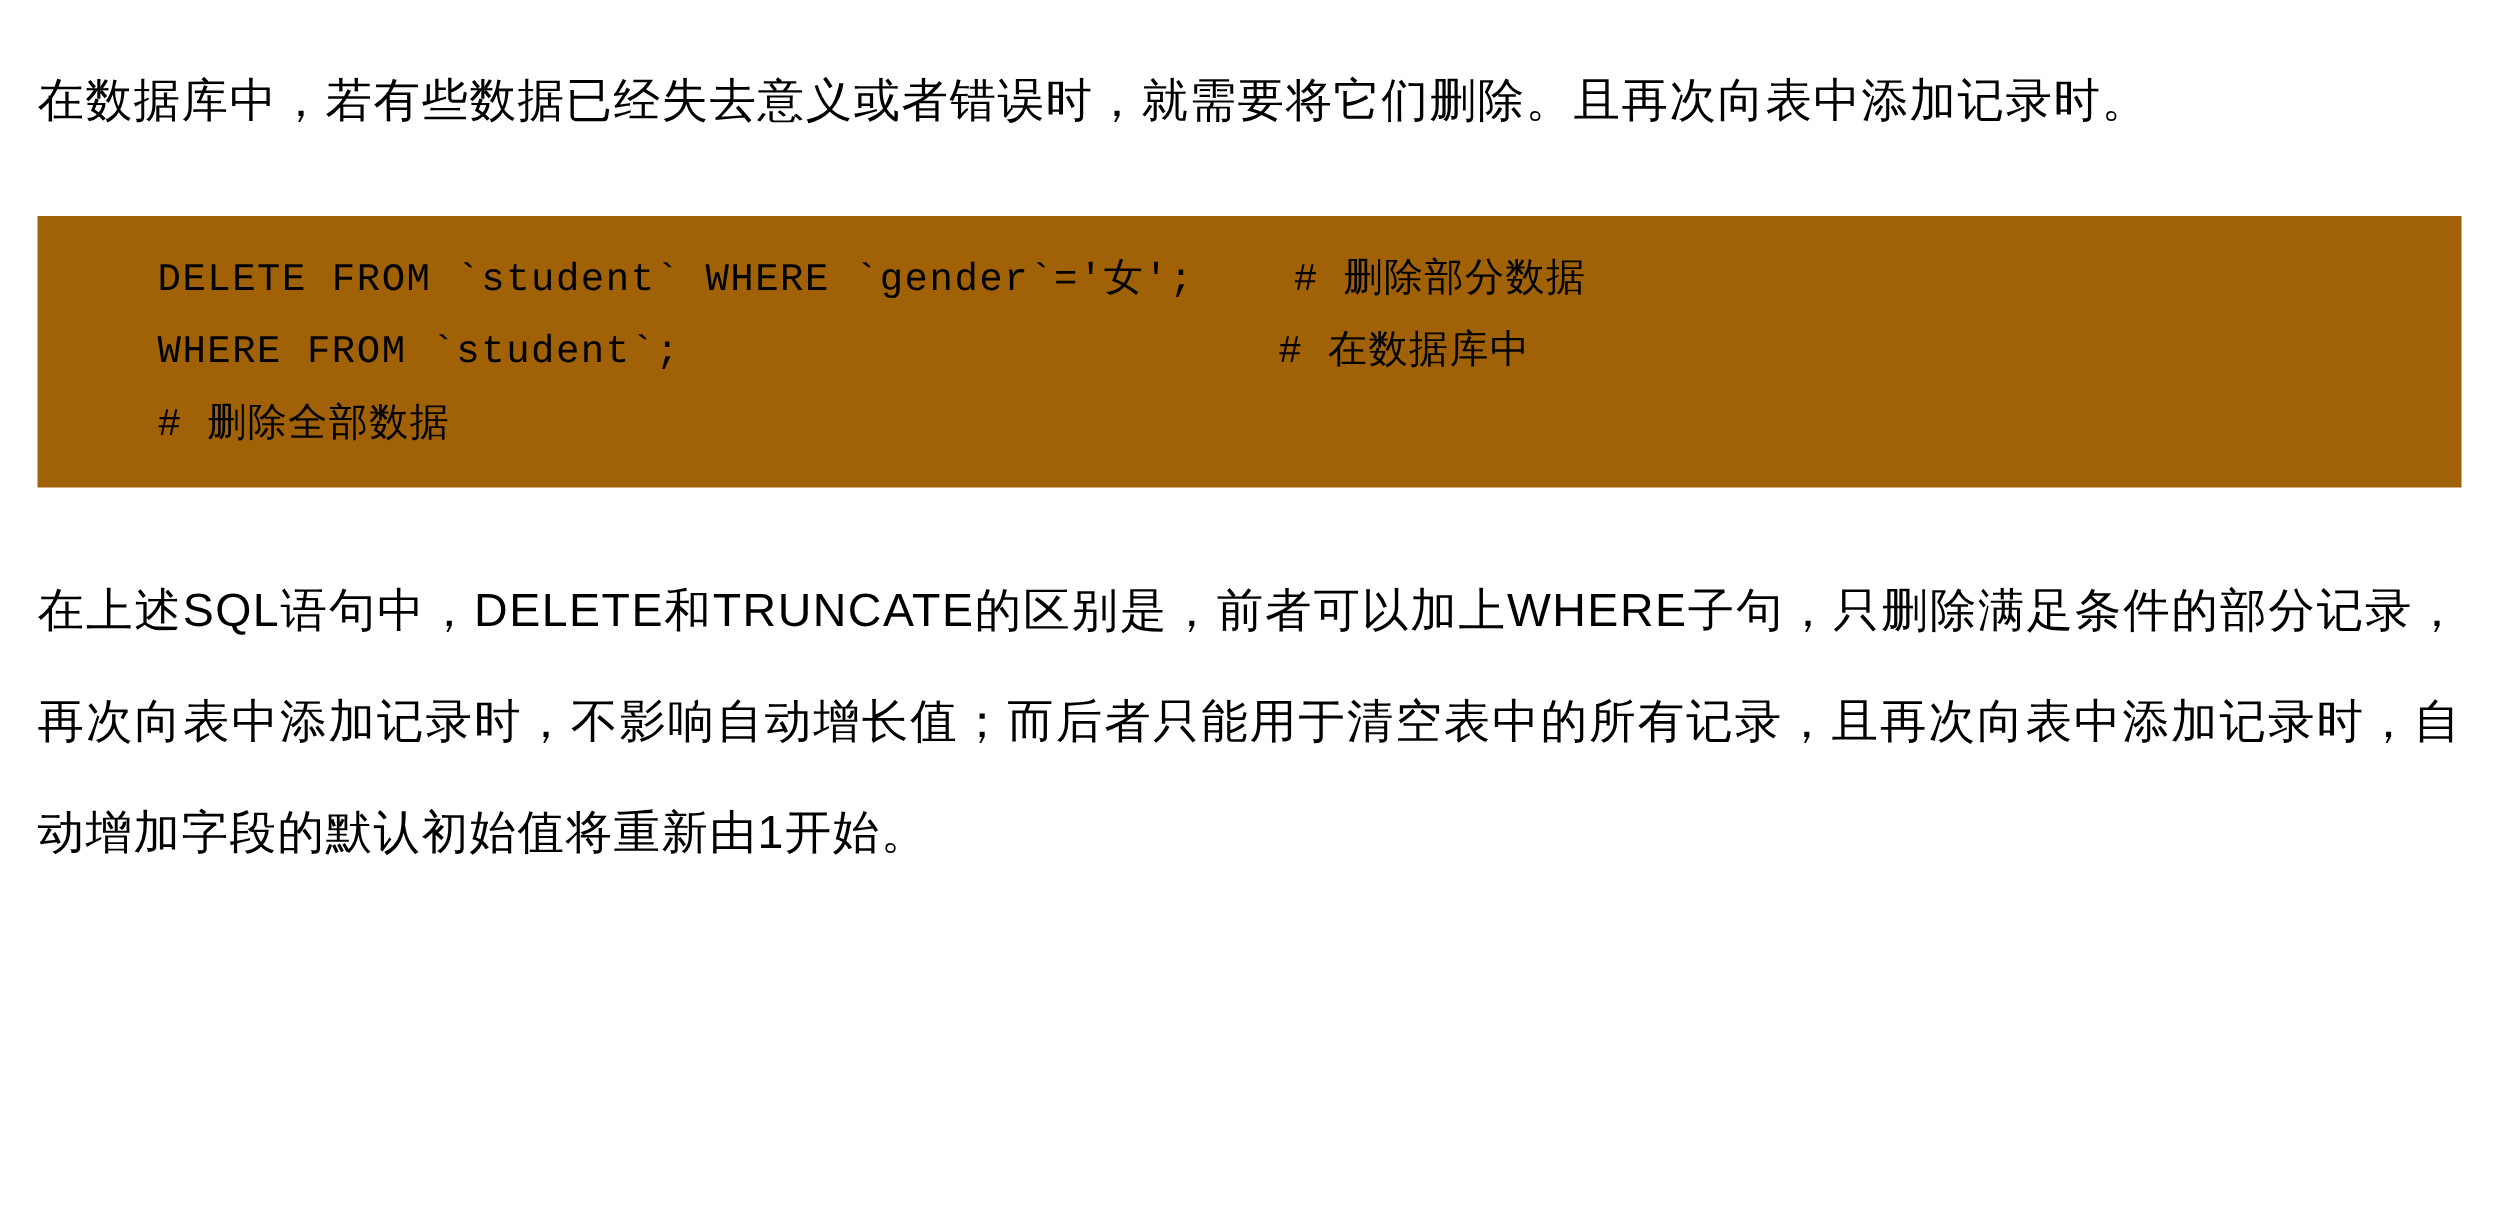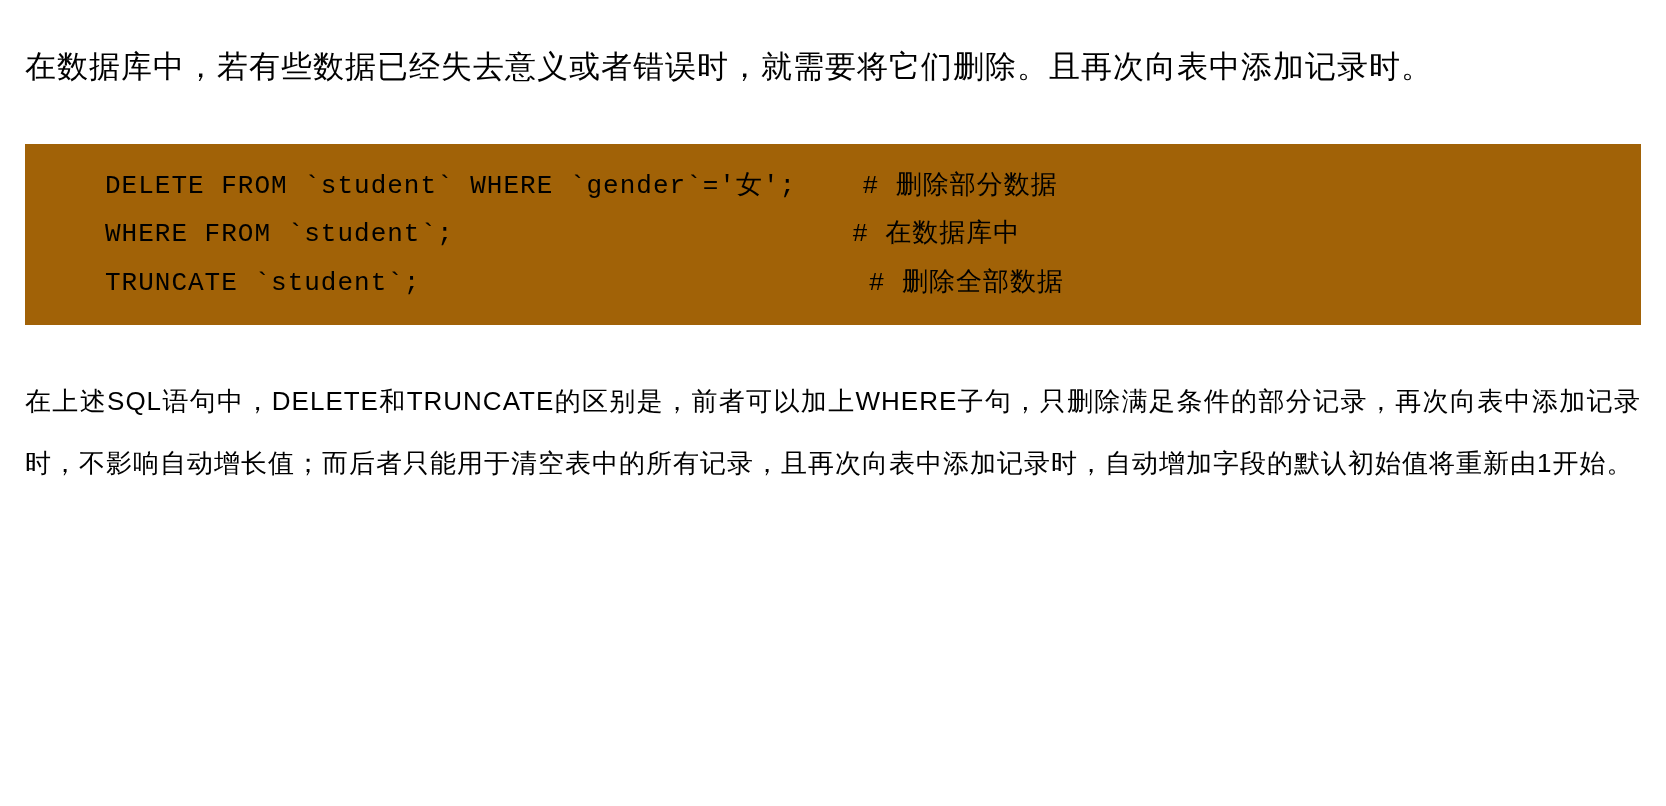--- a/index.html
+++ b/index.html
@@ -15,21 +15,21 @@
       color: #000000;
     }
     .paragraph {
       font-size: 31px;
       line-height: 2.4;
       letter-spacing: 1px;
       text-align: justify;
       margin-bottom: 40px;
     }
     .paragraph-after {
-      font-size: 26px;
+      font-size: 31px;
       line-height: 2.4;
       letter-spacing: 1px;
       text-align: justify;
       margin-top: 45px;
     }
     .code-block {
       background: #a16207;
       padding: 18px 60px 18px 80px;
       font-family: "Courier New", Courier, monospace;
       font-size: 26px;
@@ -56,18 +56,17 @@
 <div class="code-block">
   <div class="code-line">
     <span class="code-cmd">DELETE FROM `student` WHERE `gender`='女';    </span>
     <span class="code-comment"># 删除部分数据</span>
   </div>
   <div class="code-line">
     <span class="code-cmd">WHERE FROM `student`;                        </span>
     <span class="code-comment"># 在数据库中</span>
   </div>
   <div class="code-line">
-    <span class="code-cmd">TRUNCATE `student`;                           </span>
     <span class="code-comment"># 删除全部数据</span>
   </div>
 </div>
 
 <p class="paragraph-after">在上述SQL语句中，DELETE和TRUNCATE的区别是，前者可以加上WHERE子句，只删除满足条件的部分记录，再次向表中添加记录时，不影响自动增长值；而后者只能用于清空表中的所有记录，且再次向表中添加记录时，自动增加字段的默认初始值将重新由1开始。</p>
 
 </body></html>

